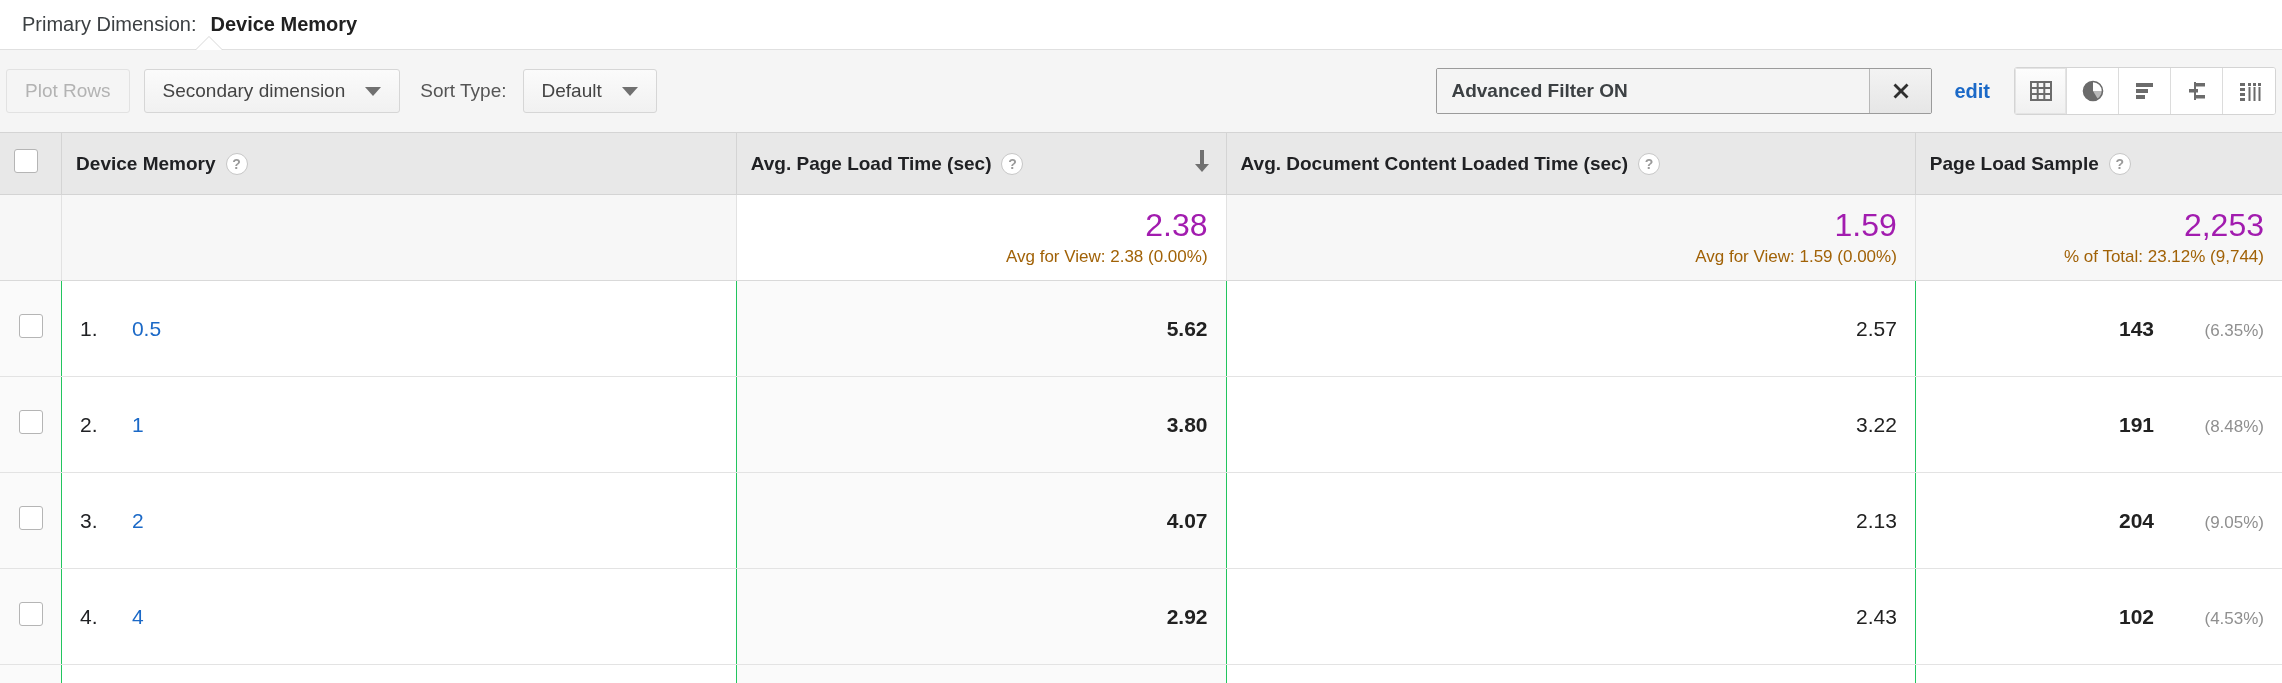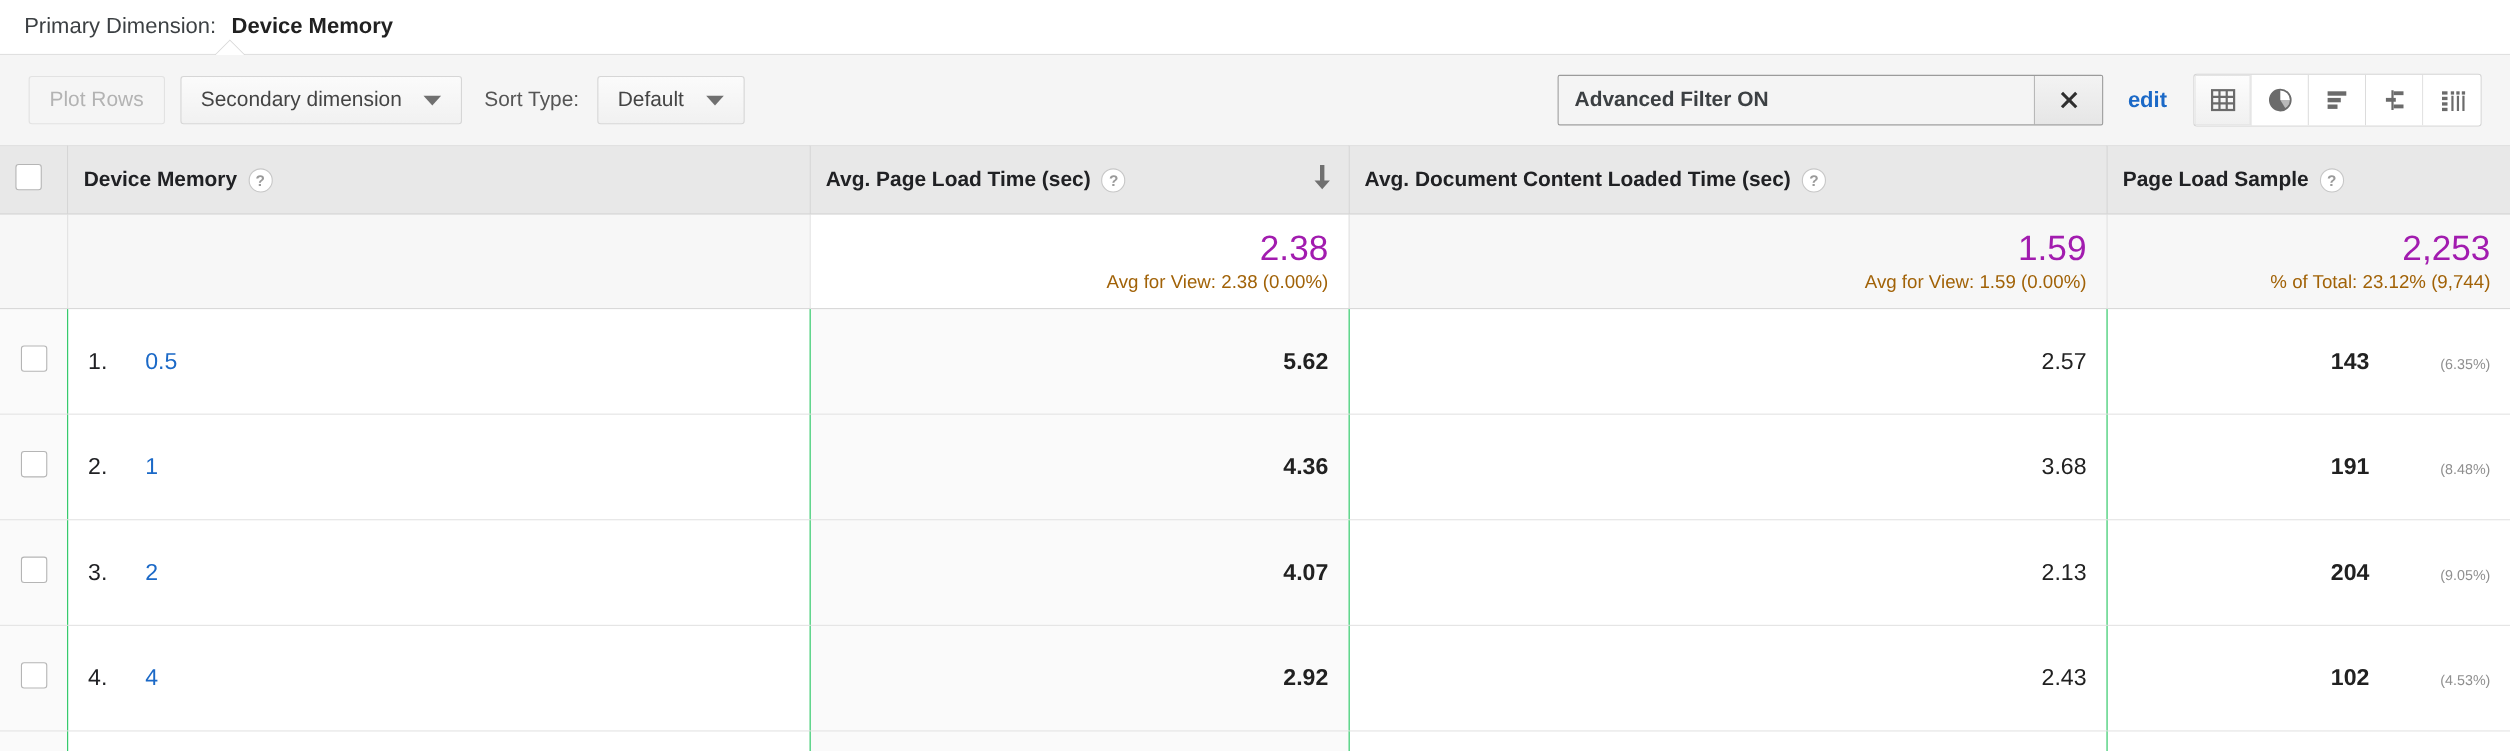--- a/index.html
+++ b/index.html
@@ -51,21 +51,21 @@
     border-bottom: 14px solid #d8d8d8;
     z-index: 4;
   }
 
   
   .toolbar {
     height: 82px;
     background: #f5f5f5;
     display: flex;
     align-items: center;
-    padding: 0 26px;
+    padding: 0 6px;
     position: relative;
   }
   .btn {
     height: 44px;
     border: 1px solid #d6d6d6;
     border-radius: 3px;
     background: linear-gradient(to bottom, #fbfbfb, #f1f1f1);
     display: flex;
     align-items: center;
     padding: 0 18px;
@@ -272,21 +272,21 @@
     text-decoration: none;
     cursor: pointer;
   }
   .m3-wrap {
     display: flex;
     align-items: baseline;
     justify-content: flex-end;
     gap: 18px;
   }
   .m3-val { font-weight: bold; font-size: 21px; color: #212121; }
-  .m3-pct { font-size: 13px; color: #8f8f8f; min-width: 92px; text-align: right; }
+  .m3-pct { font-size: 17px; color: #8f8f8f; min-width: 92px; text-align: right; }
 </style>
 </head>
 <body>
 
 <div class="primary-bar">
   <span class="primary-label">Primary Dimension:</span>
   <span class="primary-value">Device Memory</span>
   <span class="caret-up-border"></span>
   <span class="caret-up"></span>
 </div>
@@ -459,22 +459,22 @@
         </div>
       </td>
     </tr>
 
     <tr class="data">
       <td class="cell-check"><span class="chk"></span></td>
       <td class="cell-dim">
         <span class="rank">2.</span>
         <a class="dimlink" href="#">1</a>
       </td>
-      <td class="cell-m1">4.36</td>
-      <td class="cell-m2">3.68</td>
+      <td class="cell-m1">3.80</td>
+      <td class="cell-m2">3.22</td>
       <td class="cell-m3">
         <div class="m3-wrap">
           <span class="m3-val">191</span>
           <span class="m3-pct">(8.48%)</span>
         </div>
       </td>
     </tr>
 
     <tr class="data">
       <td class="cell-check"><span class="chk"></span></td>

